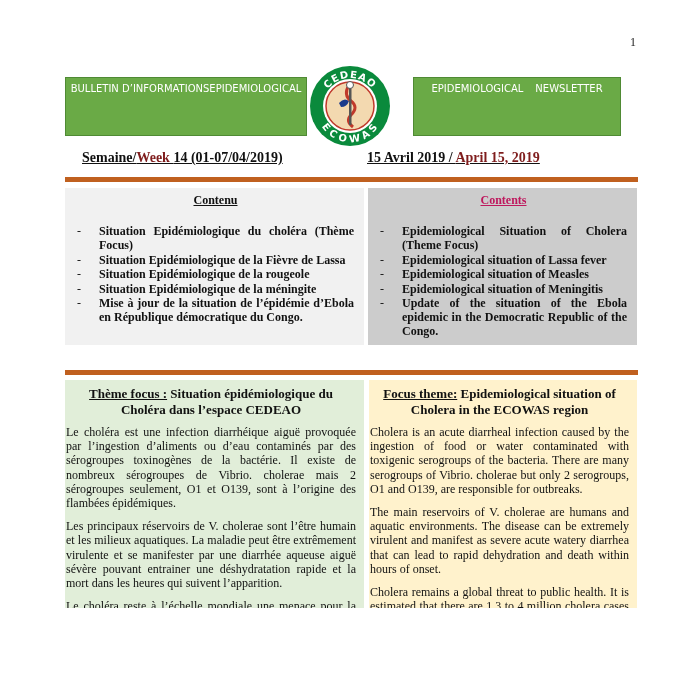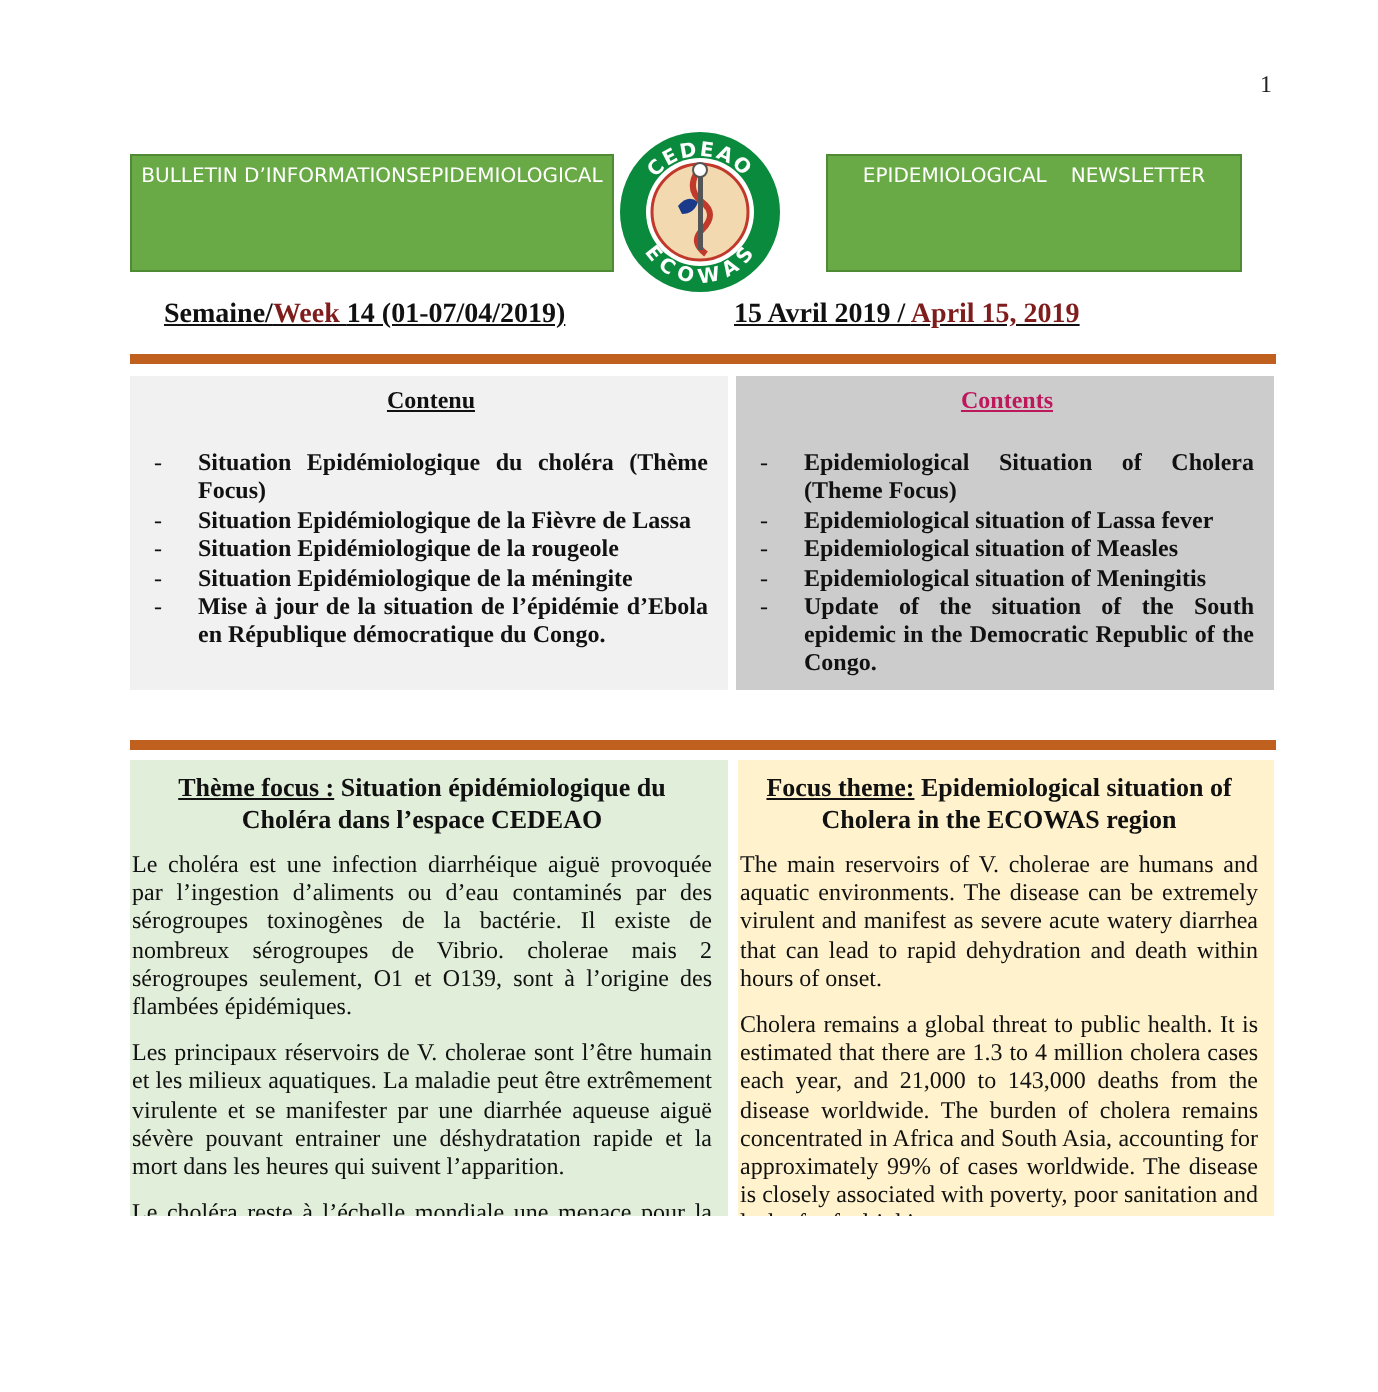--- a/index.html
+++ b/index.html
@@ -151,35 +151,36 @@
     <li>
         <span class="dash">-</span>
         <span class="item-text">Epidemiological situation of Measles</span>
       </li>
     <li>
         <span class="dash">-</span>
         <span class="item-text">Epidemiological situation of Meningitis</span>
       </li>
     <li>
         <span class="dash">-</span>
-        <span class="item-text">Update of the situation of the South epidemic in the Democratic Republic of the Congo.</span>
+        <span class="item-text">Update of the situation of the Ebola epidemic in the Democratic Republic of the Congo.</span>
       </li>
   </ul>
 </div>
 
 <div class="sep-bar sep-2"></div>
 
 <div class="focus-box focus-fr">
   <div class="focus-title">
     <span class="u">Thème focus :</span><span> Situation épidémiologique du Choléra dans l’espace CEDEAO</span>
   </div>
   <p class="focus-para">Le choléra est une infection diarrhéique aiguë provoquée par l’ingestion d’aliments ou d’eau contaminés par des sérogroupes toxinogènes de la bactérie. Il existe de nombreux sérogroupes de Vibrio. cholerae mais 2 sérogroupes seulement, O1 et O139, sont à l’origine des flambées épidémiques.</p>
   <p class="focus-para">Les principaux réservoirs de V. cholerae sont l’être humain et les milieux aquatiques. La maladie peut être extrêmement virulente et se manifester par une diarrhée aqueuse aiguë sévère pouvant entrainer une déshydratation rapide et la mort dans les heures qui suivent l’apparition.</p>
   <p class="focus-para">Le choléra reste à l’échelle mondiale une menace pour la santé publique. Selon les estimations, il y a chaque année 1,3 à 4 millions de cas de choléra, et 21 000 à 143 000 décès dus à la maladie dans le monde. Le fardeau du choléra reste concentré en Afrique et en Asie du Sud, représentant environ 99 % des cas dans le monde entier.</p>
 </div>
 
 <div class="focus-box focus-en">
   <div class="focus-title">
     <span class="u">Focus theme:</span><span> Epidemiological situation of Cholera in the ECOWAS region</span>
   </div>
+  <p class="focus-para">Cholera is an acute diarrheal infection caused by the ingestion of food or water contaminated with toxigenic serogroups of the bacteria. There are many serogroups of Vibrio. cholerae but only 2 serogroups, O1 and O139, are responsible for outbreaks.</p>
   <p class="focus-para">The main reservoirs of V. cholerae are humans and aquatic environments. The disease can be extremely virulent and manifest as severe acute watery diarrhea that can lead to rapid dehydration and death within hours of onset.</p>
   <p class="focus-para">Cholera remains a global threat to public health. It is estimated that there are 1.3 to 4 million cholera cases each year, and 21,000 to 143,000 deaths from the disease worldwide. The burden of cholera remains concentrated in Africa and South Asia, accounting for approximately 99% of cases worldwide. The disease is closely associated with poverty, poor sanitation and lack of safe drinking</p>
 </div>
 
 </body></html>

